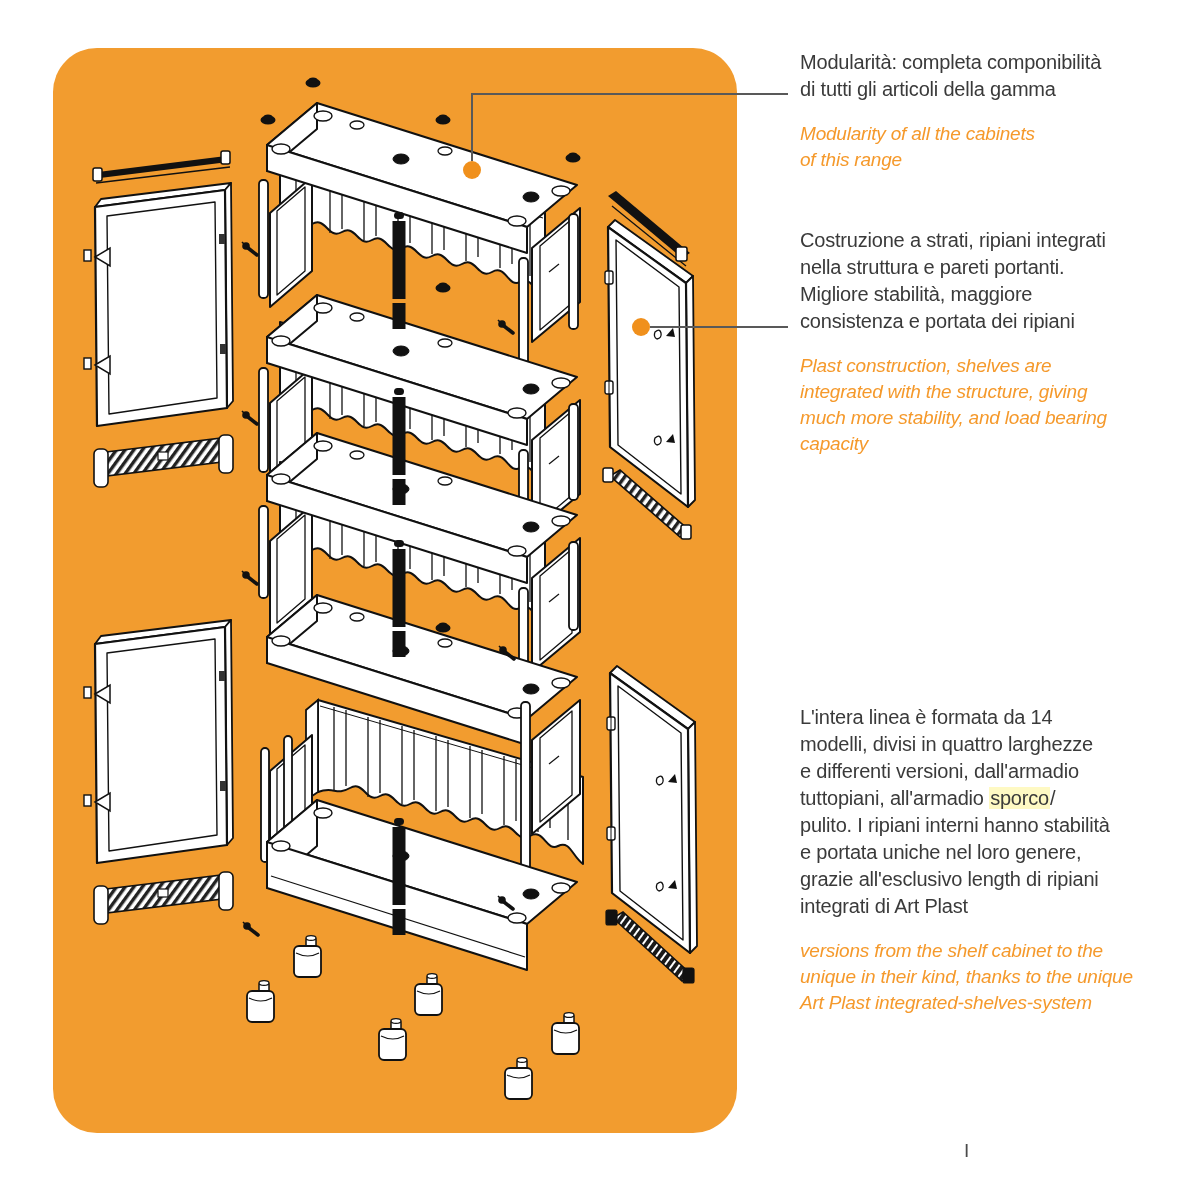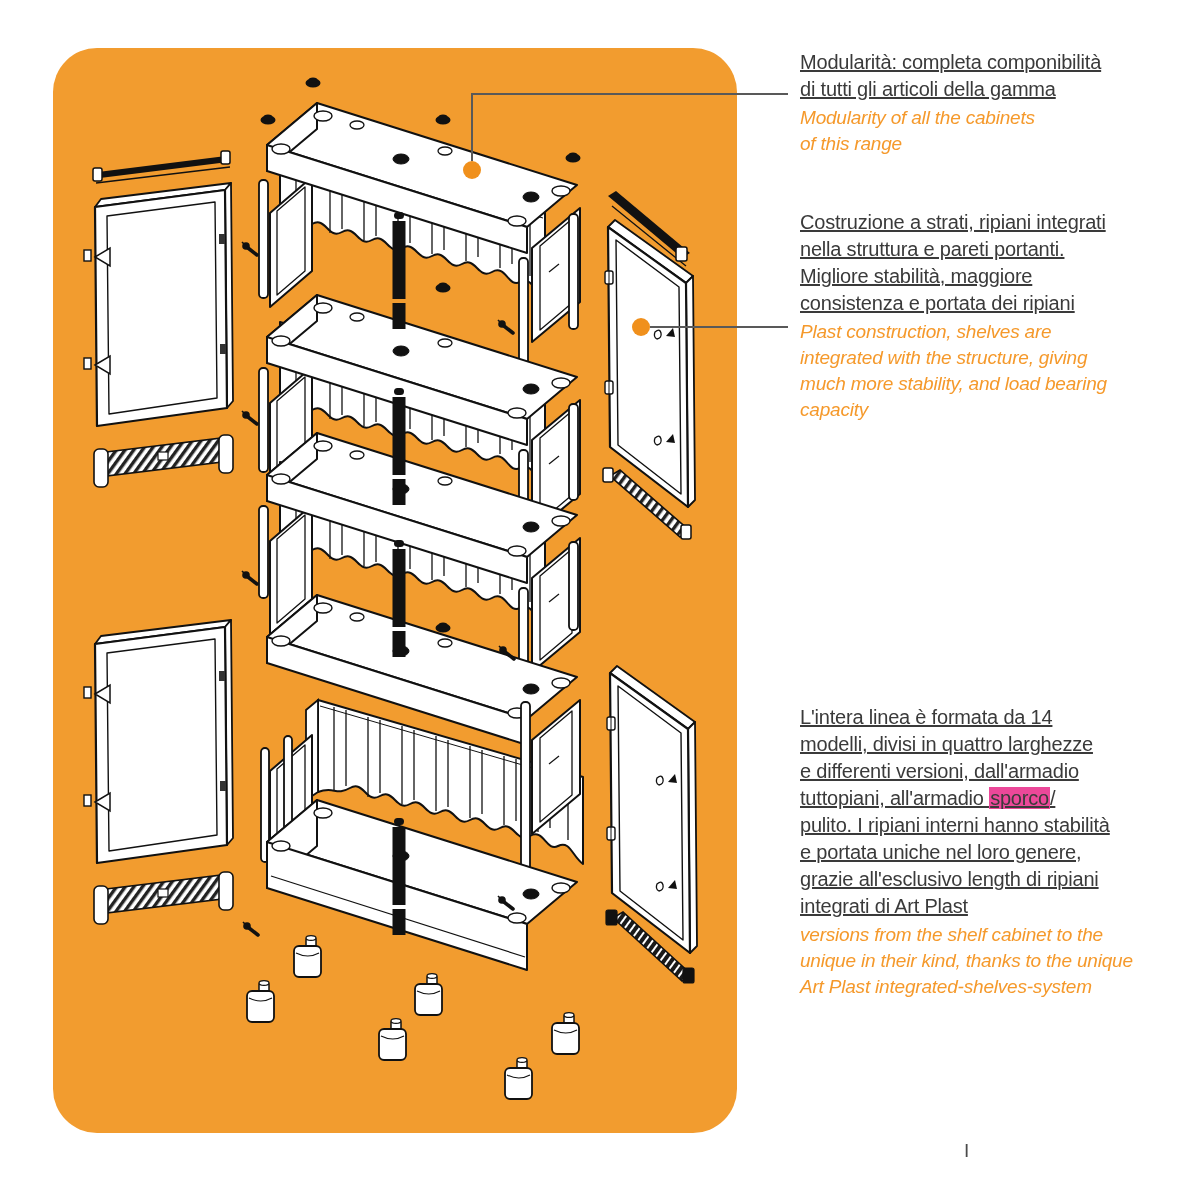--- a/index.html
+++ b/index.html
@@ -2,24 +2,24 @@
 <html><head>
 <meta charset="utf-8">
 <style>
   html,body{margin:0;padding:0;}
   body{
     width:1200px;height:1200px;position:relative;background:#ffffff;
     font-family:"Liberation Sans",sans-serif;overflow:hidden;
   }
   #stage{position:absolute;left:0;top:0;width:1200px;height:1200px;}
   .note{position:absolute;left:800px;width:390px;}
-  .it-line{font-size:20px;line-height:27px;color:#3A3A3A;white-space:nowrap;letter-spacing:-0.2px;text-decoration:underline;}
-  .en-block{margin-top:2px;}
+  .it-line{font-size:20px;line-height:27px;color:#3A3A3A;white-space:nowrap;letter-spacing:-0.2px;}
+  .en-block{margin-top:18px;}
   .en-line{font-size:19px;line-height:26px;color:#F5992B;font-style:italic;white-space:nowrap;letter-spacing:-0.2px;}
-  .hl{background:#ec4899;padding:0 1px;}
+  .hl{background:#fef9c3;padding:0 1px;}
   #footer-mark{position:absolute;left:964px;top:1140px;font-size:19px;color:#4a4a4a;}
 </style>
 </head>
 <body>
 
 <svg id="stage" viewBox="0 0 1200 1200" aria-hidden="true">
   <defs>
     <pattern id="hatch" width="7" height="7" patternUnits="userSpaceOnUse" patternTransform="rotate(36)">
       <rect width="7" height="7" fill="#ffffff"></rect>
         <rect width="3.4" height="7" fill="#222222"></rect>
@@ -284,21 +284,21 @@
 
 <div class="note" style="top:49px">
   <div class="it-line">Modularità: completa componibilità</div>
   <div class="it-line">di tutti gli articoli della gamma</div>
   <div class="en-block">
     <div class="en-line">Modularity of all the cabinets</div>
     <div class="en-line">of this range</div>
   </div>
 </div>
 
-<div class="note" style="top:209px">
+<div class="note" style="top:227px">
   <div class="it-line">Costruzione a strati, ripiani integrati</div>
   <div class="it-line">nella struttura e pareti portanti.</div>
   <div class="it-line">Migliore stabilità, maggiore</div>
   <div class="it-line">consistenza e portata dei ripiani</div>
   <div class="en-block">
     <div class="en-line">Plast construction, shelves are</div>
     <div class="en-line">integrated with the structure, giving</div>
     <div class="en-line">much more stability, and load bearing</div>
     <div class="en-line">capacity</div>
   </div>

